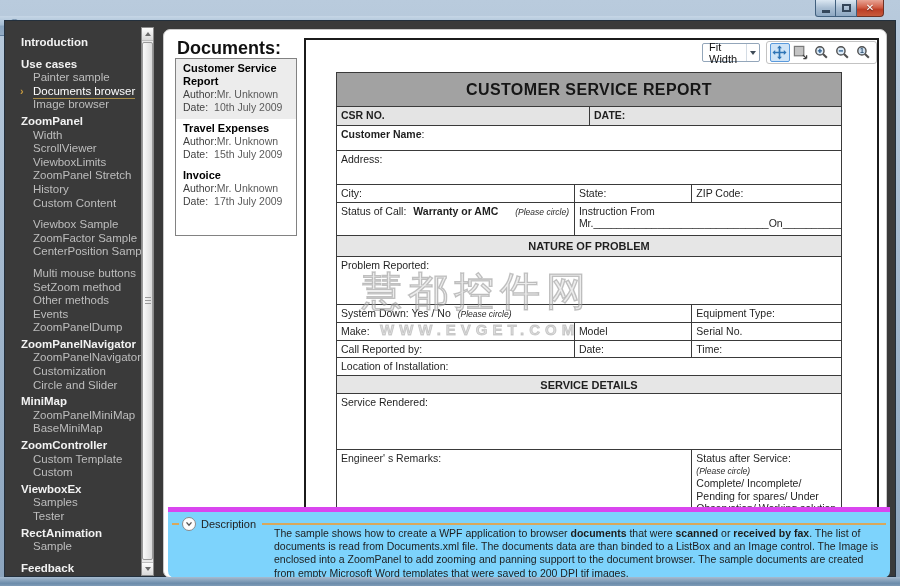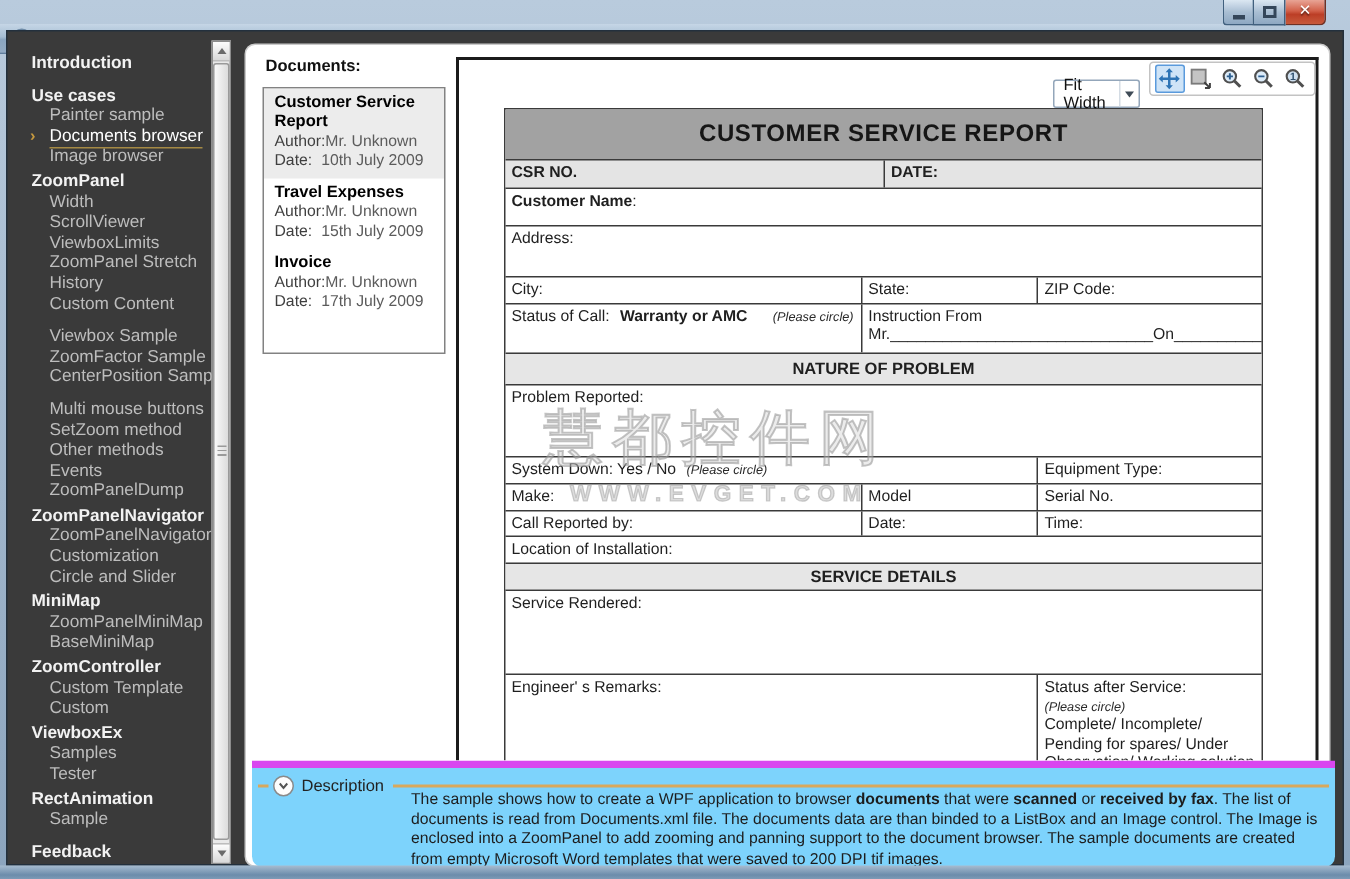--- a/index.html
+++ b/index.html
@@ -44,21 +44,21 @@
   .sb-btn.down{bottom:0;border-top:1px solid #bdbdbd;border-bottom:none;}
   .tri-up{width:0;height:0;border-left:3px solid transparent;border-right:3px solid transparent;border-bottom:4px solid #6a6a6a;}
   .tri-down{width:0;height:0;border-left:3px solid transparent;border-right:3px solid transparent;border-top:4px solid #6a6a6a;}
   .sb-thumb{position:absolute;left:0;top:14px;width:11px;height:518px;border:1px solid #9a9a9a;border-radius:2px;
     background:linear-gradient(90deg,#fafafa,#dcdcdc);cursor:grab;}
   .sb-grip{position:absolute;left:2px;top:50%;width:6px;height:7px;margin-top:-4px;
     background:repeating-linear-gradient(180deg,#9a9a9a 0 1px,transparent 1px 3px);}
   
   .panel{position:absolute;left:158px;top:8px;width:724px;height:549px;background:#fff;
     border:1px solid #c9c9c9;border-radius:7px;}
-  .docs-label{position:absolute;left:13px;top:8px;font-size:11px;font-weight:bold;color:#111;}
+  .docs-label{position:absolute;left:13px;top:8px;font-size:18px;font-weight:bold;color:#111;}
   .listbox{position:absolute;left:11px;top:28px;width:122px;height:178px;border:1px solid #828282;background:#fff;overflow:hidden;}
   .doc-item{padding:3px 7px 6px 7px;cursor:pointer;}
   .doc-item.sel{background:#ececec;}
   .doc-title{font-size:11px;font-weight:bold;color:#000;line-height:13px;}
   .doc-line{font-size:10.5px;color:#5b5b5b;line-height:12.5px;}
   .doc-line .dl{color:#3f3f3f;}
   .doc-line .dv{margin-left:6px;}
   
   .viewer{position:absolute;left:133px;top:0;width:591px;height:477px;overflow:hidden;cursor:move;}
   .page{position:absolute;left:7px;top:8px;width:575px;height:469px;background:#fff;
@@ -77,21 +77,21 @@
   .nowrap{white-space:nowrap;}
   .w50{width:50%;}.w47{width:47%;}.w233{width:23.3%;}.w297{width:29.7%;}.w53{width:53%;}.w703{width:70.3%;}
   .h19{height:19px;}.h25{height:25px;}.h34{height:34px;}.h18{height:18px;}.h33{height:33px;}
   .h21{height:21px;}.h48{height:48px;}.h17{height:17px;}.h56{height:56px;}.h88{height:88px;}
   .watermark{position:absolute;left:56px;top:224px;width:480px;text-align:left;pointer-events:none;}
   .wm1{font-size:40px;font-weight:normal;letter-spacing:6px;color:rgba(205,205,205,.38);
     -webkit-text-stroke:1.3px rgba(145,145,145,.55);}
   .wm2{font-size:15px;font-weight:bold;letter-spacing:5px;color:rgba(185,185,185,.5);
     -webkit-text-stroke:.8px rgba(150,150,150,.45);margin-top:2px;margin-left:18px;}
   
-  .combo{position:absolute;left:538px;top:23px;width:58px;height:19px;background:#fff;border:1px solid #93a6ba;
+  .combo{position:absolute;left:538px;top:13px;width:58px;height:19px;background:#fff;border:1px solid #93a6ba;
     border-radius:2px;font-size:11px;color:#111;display:flex;align-items:center;cursor:pointer;}
   .combo .cv{flex:1;padding-left:6px;}
   .combo .ca{width:13px;display:flex;align-items:center;justify-content:center;border-left:1px solid #d4dce4;height:100%;}
   .combo .tri{width:0;height:0;border-left:3.5px solid transparent;border-right:3.5px solid transparent;border-top:4px solid #3f4b57;}
   .tgroup{position:absolute;left:602px;top:11px;height:23px;background:#fff;border:1px solid #c3c3c3;
     border-radius:3px;display:flex;align-items:center;padding:0 2px;}
   .tbtn{width:20px;height:19px;margin:0 0.5px;border-radius:2px;display:flex;align-items:center;justify-content:center;cursor:pointer;border:1px solid transparent;}
   .tbtn.sel{background:#cfe4f7;border:1px solid #5a9adc;}
   
   .descr{position:absolute;left:4px;top:477px;width:722px;height:71px;border-top:5px solid #d946ef;background:#7dd3fc;

